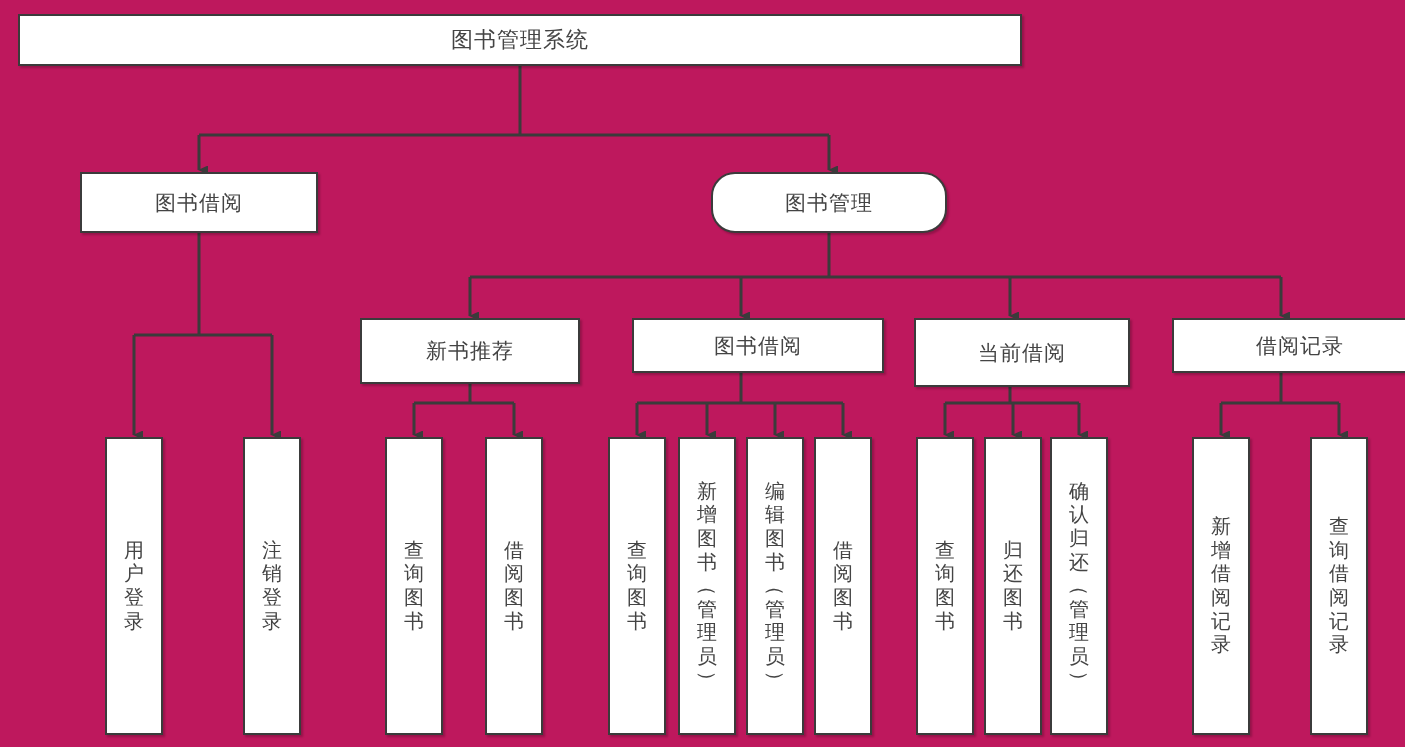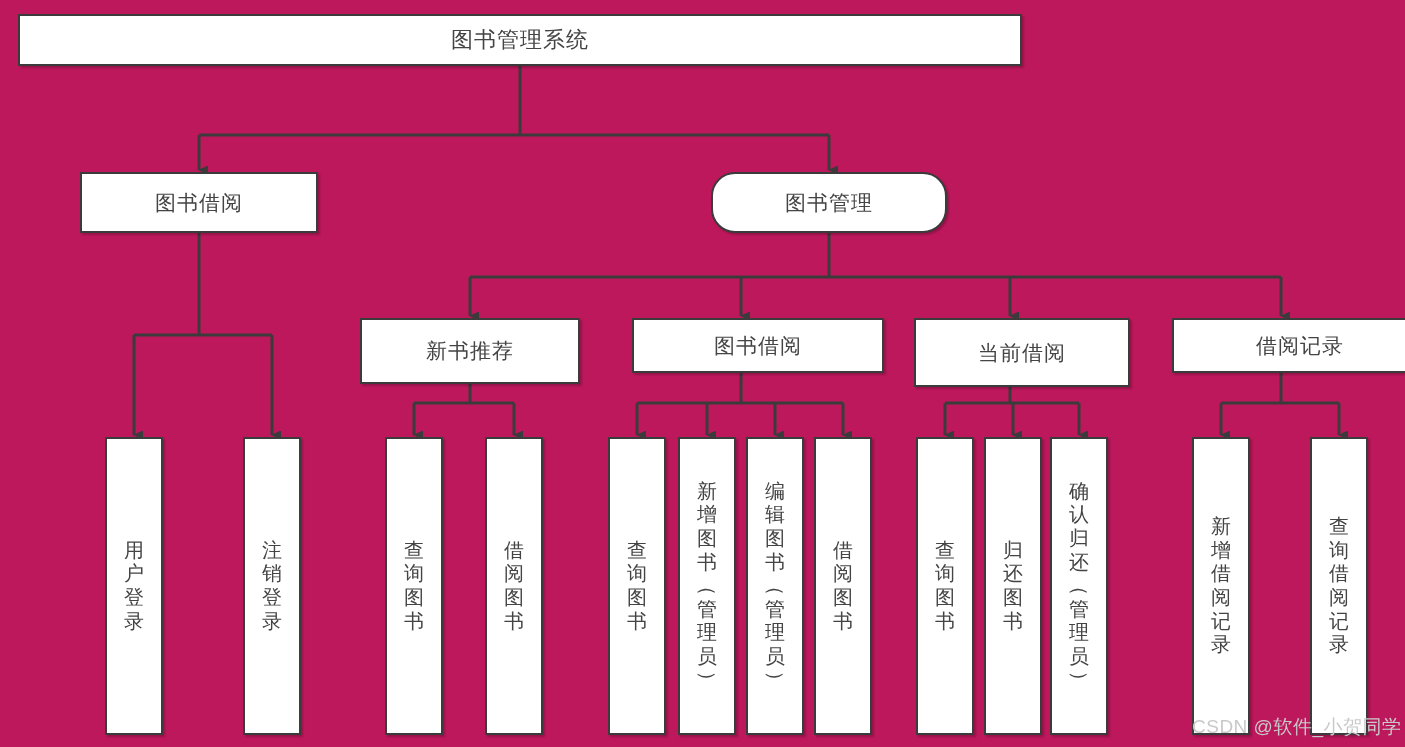--- a/index.html
+++ b/index.html
@@ -260,14 +260,13 @@
           <span class="ch">查</span>
           <span class="ch">询</span>
           <span class="ch">借</span>
           <span class="ch">阅</span>
           <span class="ch">记</span>
           <span class="ch">录</span>
         </span>
       </div>
     </div>
 
-  <div class="watermark">CSDN @软件_小贺同学</div>
 </div>
 
 </body></html>

